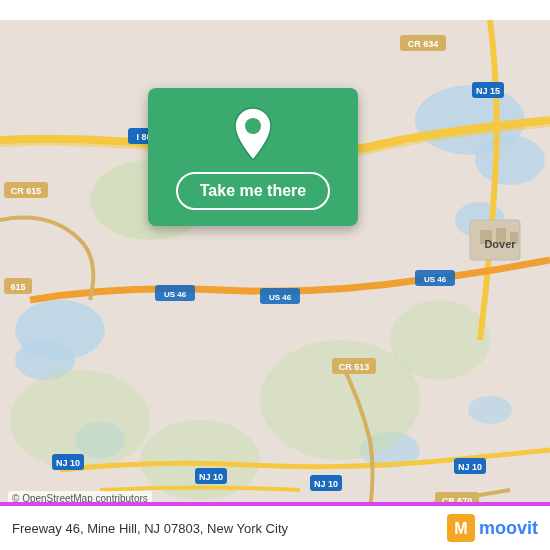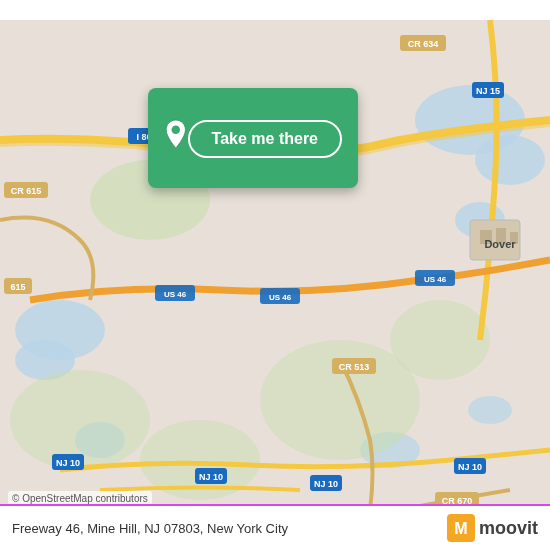--- a/index.html
+++ b/index.html
@@ -28,21 +28,21 @@
 
     
     #location-card {
       position: absolute;
       top: 88px;
       left: 148px;
       width: 210px;
       background-color: #3aaa6e;
       border-radius: 8px;
       display: flex;
-      flex-direction: row;
+      flex-direction: column;
       align-items: center;
       padding: 18px 16px 16px;
       box-shadow: 0 4px 12px rgba(0,0,0,0.3);
     }
 
     #location-pin {
       width: 44px;
       height: 56px;
       margin-bottom: 10px;
     }
@@ -63,38 +63,38 @@
     #bottom-bar {
       position: absolute;
       bottom: 0;
       left: 0;
       width: 100%;
       background-color: white;
       padding: 8px 12px;
       display: flex;
       align-items: center;
       justify-content: space-between;
-      border-top: 2px solid #d946ef;
+      border-top: 4px solid #d946ef;
     }
 
     #address-text {
       font-size: 13px;
       color: #333;
     }
 
     #moovit-logo {
       display: flex;
       align-items: center;
       gap: 4px;
     }
 
     #moovit-logo-text {
       font-size: 18px;
       font-weight: 700;
-      color: #404040;
+      color: #3b82f6;
     }
 
     #moovit-logo-icon {
       width: 28px;
       height: 28px;
     }
 
     #copyright-text {
       position: absolute;
       bottom: 44px;

